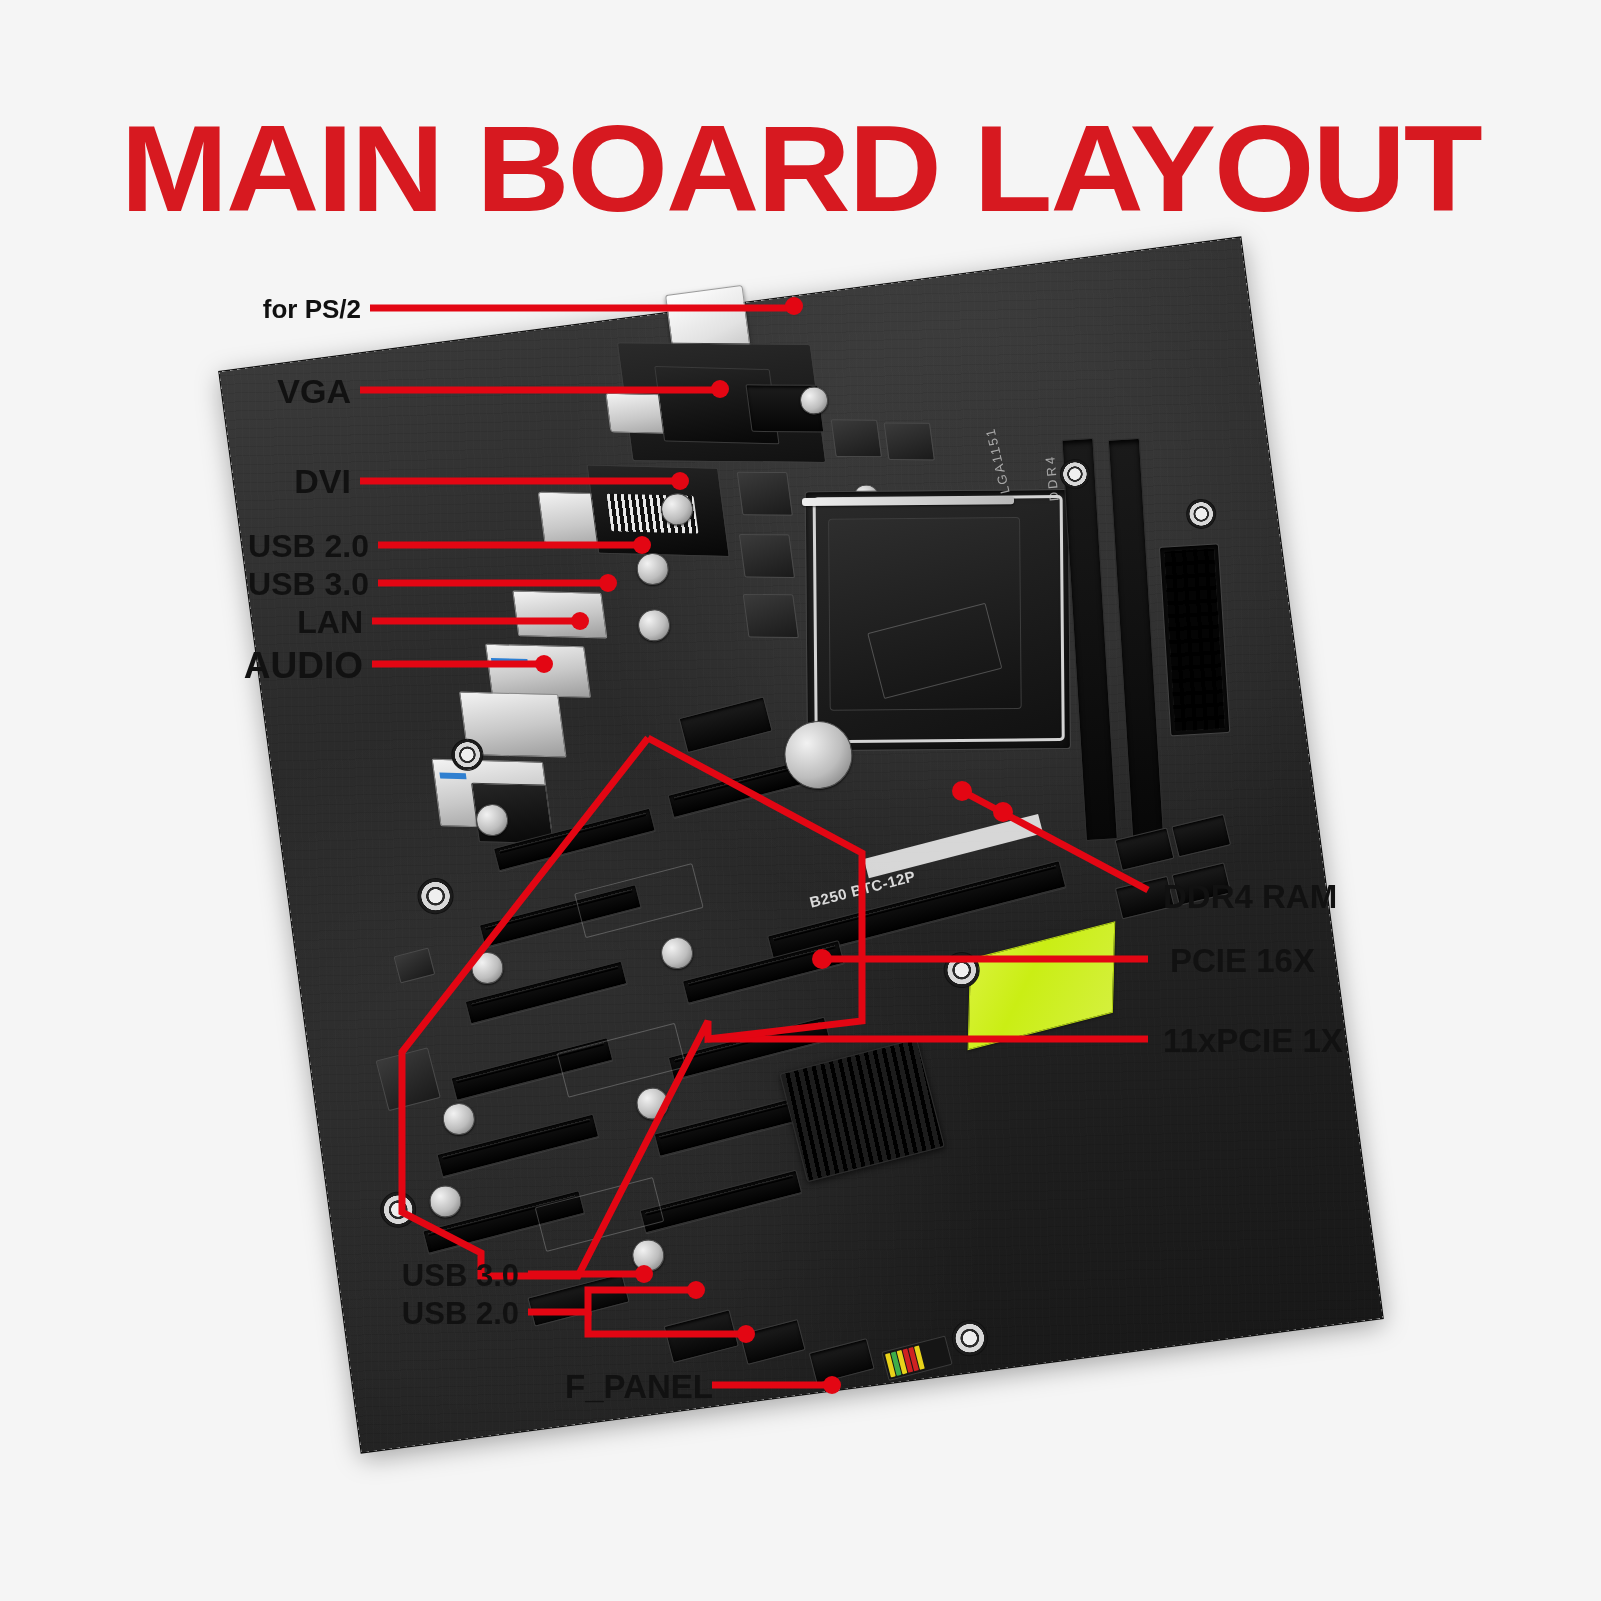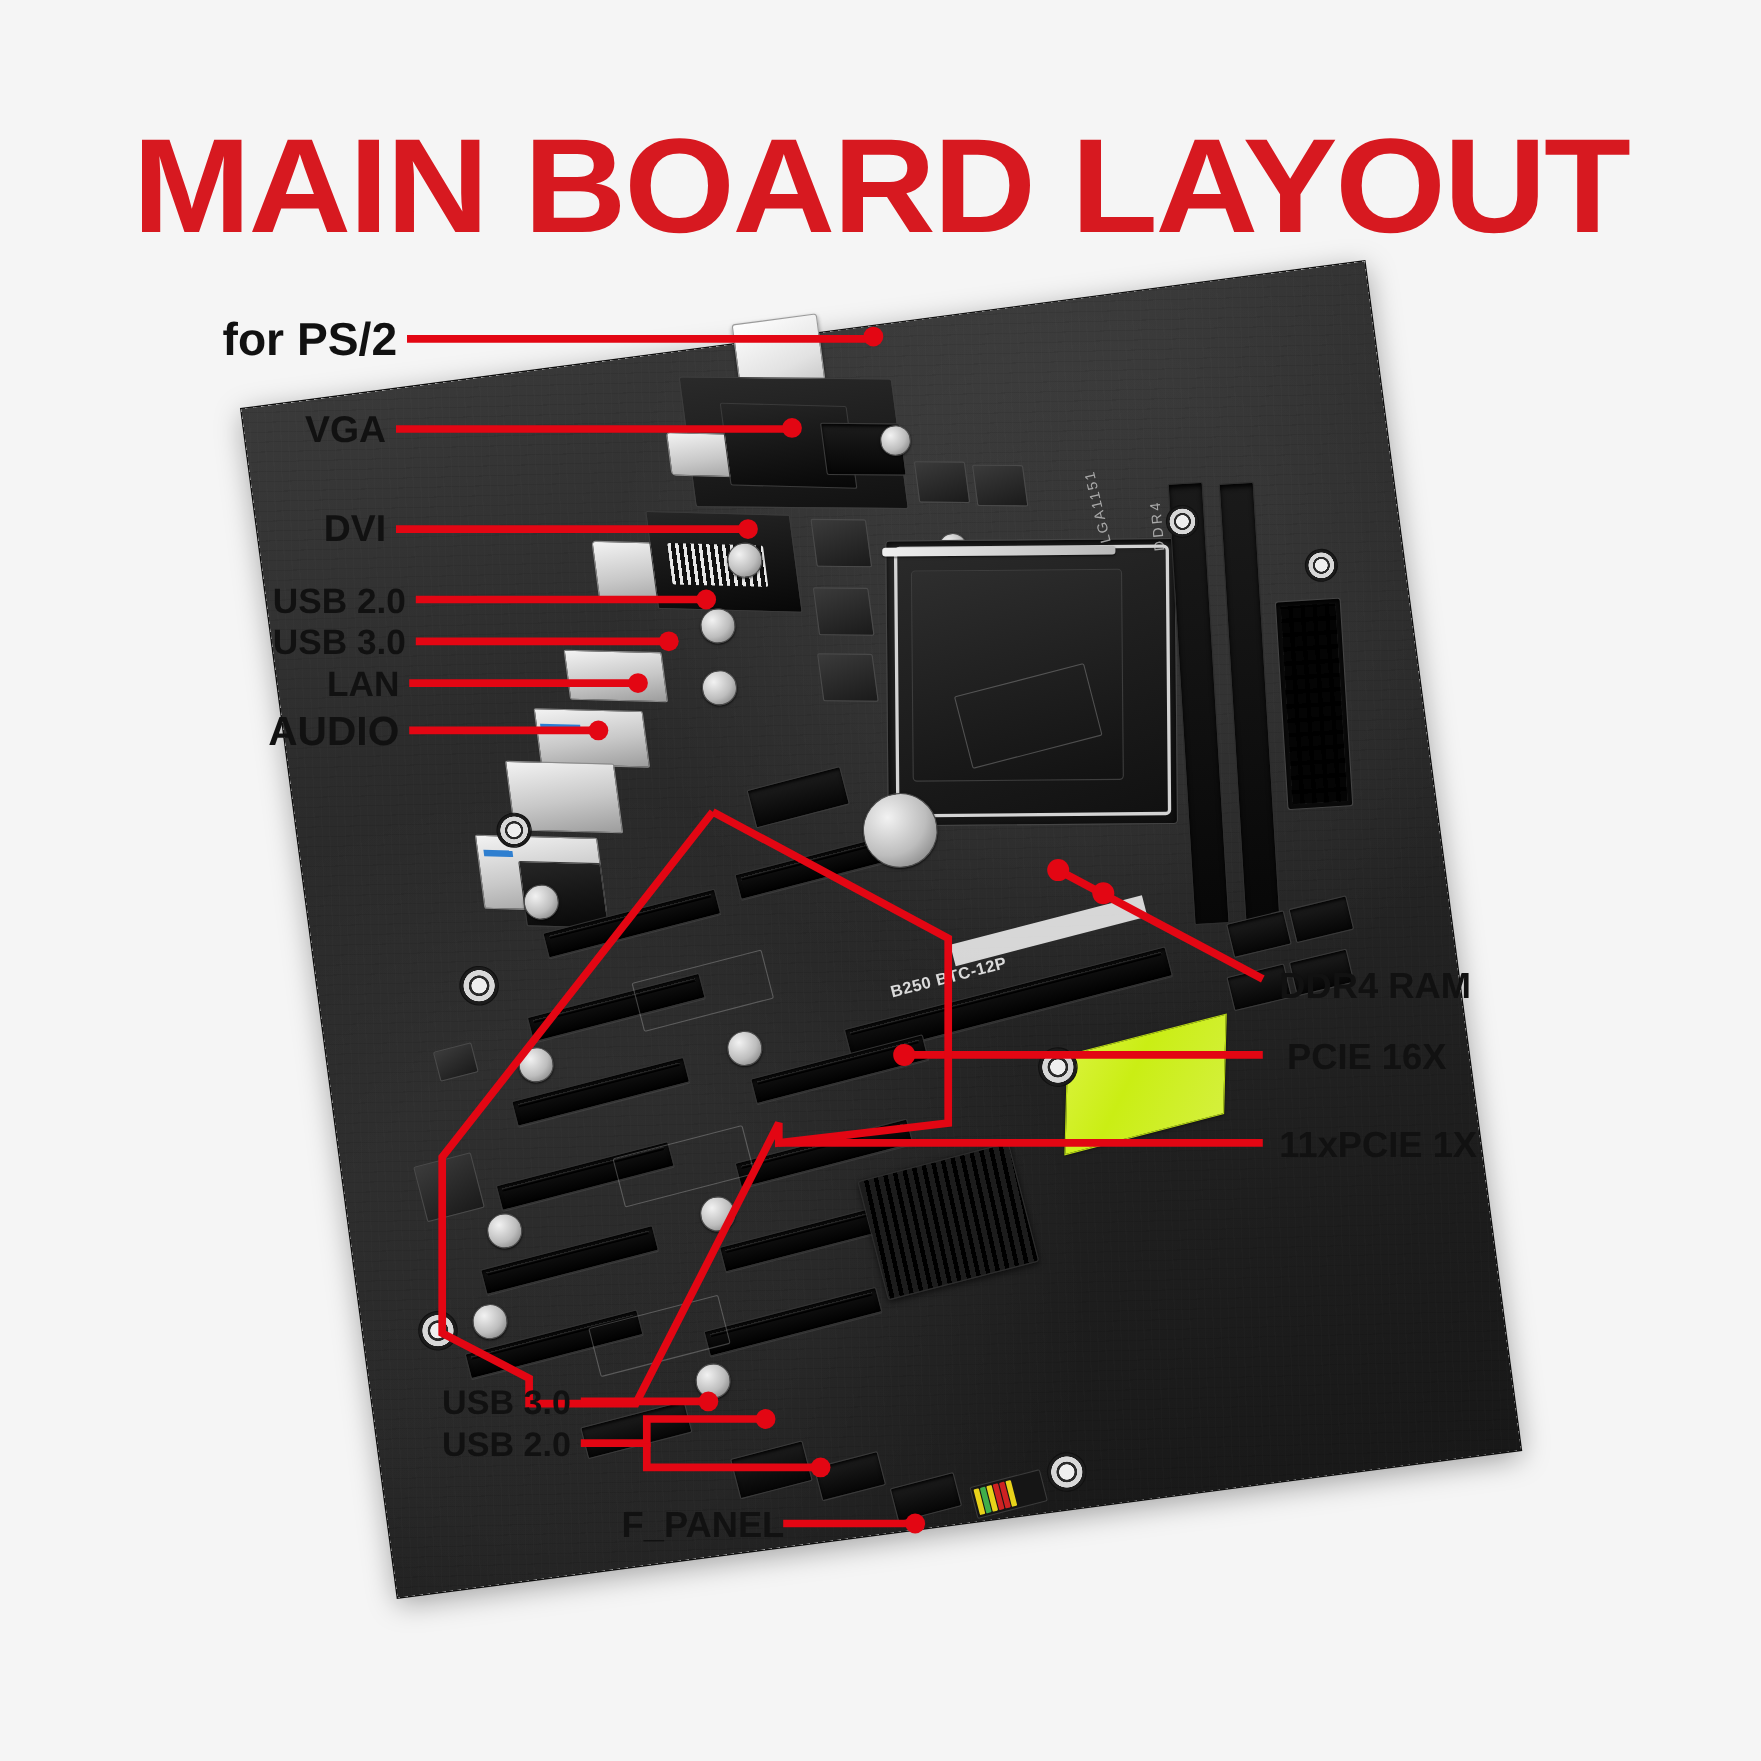--- a/index.html
+++ b/index.html
@@ -290,21 +290,21 @@
       <polyline fill="none" points="588,1312 588,1334 742,1334"></polyline>
       <circle cx="696" cy="1290" r="9" stroke="none"></circle>
       <circle cx="746" cy="1334" r="9" stroke="none"></circle>
 
       <line x1="712" y1="1385" x2="828" y2="1385"></line>
       <circle cx="832" cy="1385" r="9" stroke="none"></circle>
     </g>
   </svg>
 
   <div>
-    <div class="lbl left" style="right:1240px;top:309px;font-size:42px;text-align:right;">for PS/2</div>
+    <div class="lbl left" style="right:1240px;top:309px;font-size:26px;text-align:right;">for PS/2</div>
     <div class="lbl left" style="right:1250px;top:391px;font-size:34px;">VGA</div>
     <div class="lbl left" style="right:1250px;top:481px;font-size:34px;">DVI</div>
     <div class="lbl left" style="right:1232px;top:546px;font-size:32px;">USB 2.0</div>
     <div class="lbl left" style="right:1232px;top:584px;font-size:32px;">USB 3.0</div>
     <div class="lbl left" style="right:1238px;top:622px;font-size:32px;">LAN</div>
     <div class="lbl left" style="right:1238px;top:665px;font-size:37px;">AUDIO</div>
 
     <div class="lbl right" style="left:1163px;top:896px;font-size:33px;">DDR4 RAM</div>
     <div class="lbl right" style="left:1170px;top:960px;font-size:33px;">PCIE 16X</div>
     <div class="lbl right" style="left:1163px;top:1040px;font-size:33px;">11xPCIE 1X</div>

